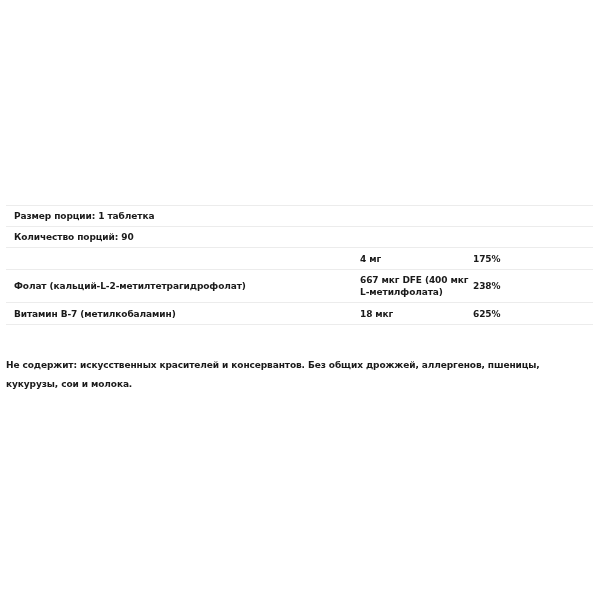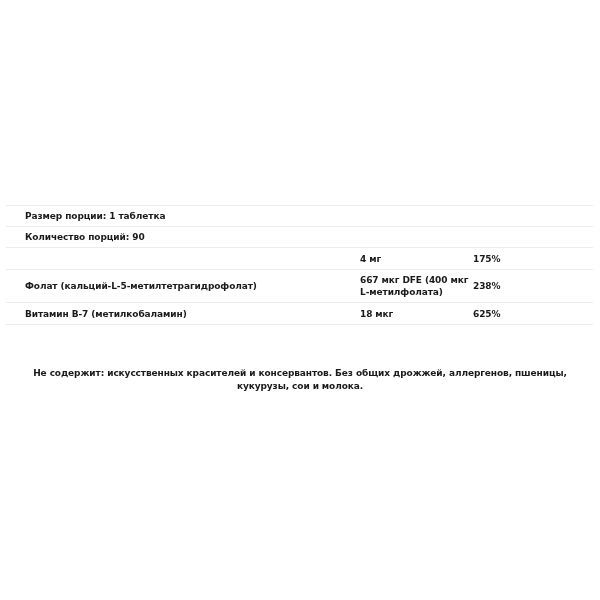--- a/index.html
+++ b/index.html
@@ -32,48 +32,47 @@
       align-items: center;
       box-sizing: border-box;
     }
     .row.single { height: 21px; }
     .row.tall { height: 33px; }
     .row.med { height: 22px; }
     .cell {
       position: absolute;
       line-height: 12px;
     }
-    .c1 { left: 19px; }
+    .c1 { left: 8px; }
     .c2 { left: 354px; width: 110px; }
     .c3 { left: 467px; width: 110px; }
     .note {
       position: absolute;
       left: 6px;
-      top: 367px;
+      top: 356px;
       width: 588px;
-      line-height: 13px;
-      text-align: center;
+      line-height: 19px;
     }
   </style>
 </head>
 <body>
 
 <div class="facts">
   <div class="row single">
     <span class="cell c1">Размер порции: 1 таблетка</span>
   </div>
   <div class="row single">
     <span class="cell c1">Количество порций: 90</span>
   </div>
   <div class="row med">
     <span class="cell c2">4 мг</span>
     <span class="cell c3">175%</span>
   </div>
   <div class="row tall">
-    <span class="cell c1">Фолат (кальций-L-5-метилтетрагидрофолат)</span>
+    <span class="cell c1">Фолат (кальций-L-2-метилтетрагидрофолат)</span>
     <span class="cell c2">667 мкг DFE (400 мкг L-метилфолата)</span>
     <span class="cell c3">238%</span>
   </div>
   <div class="row med">
     <span class="cell c1">Витамин B-7 (метилкобаламин)</span>
     <span class="cell c2">18 мкг</span>
     <span class="cell c3">625%</span>
   </div>
 </div>
 

